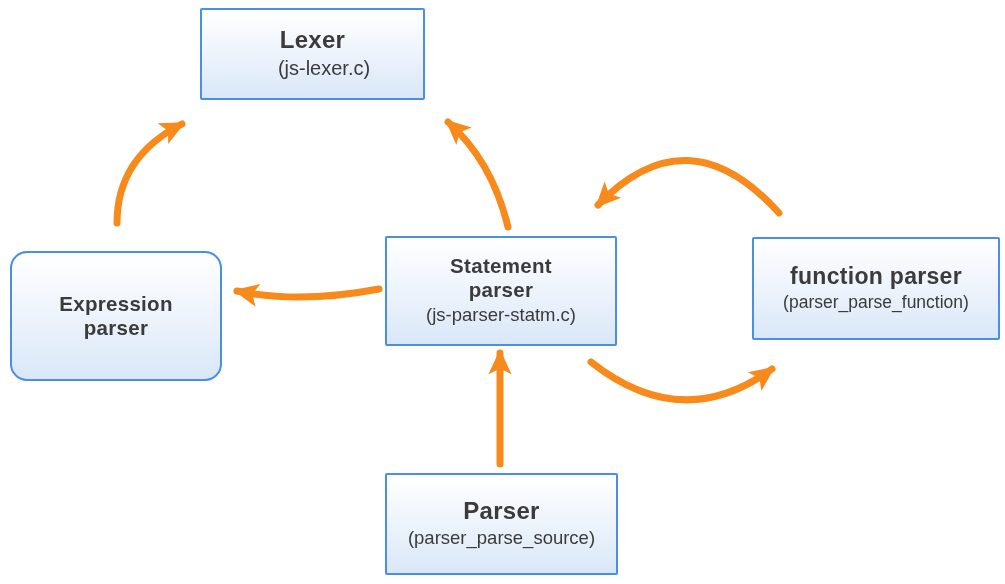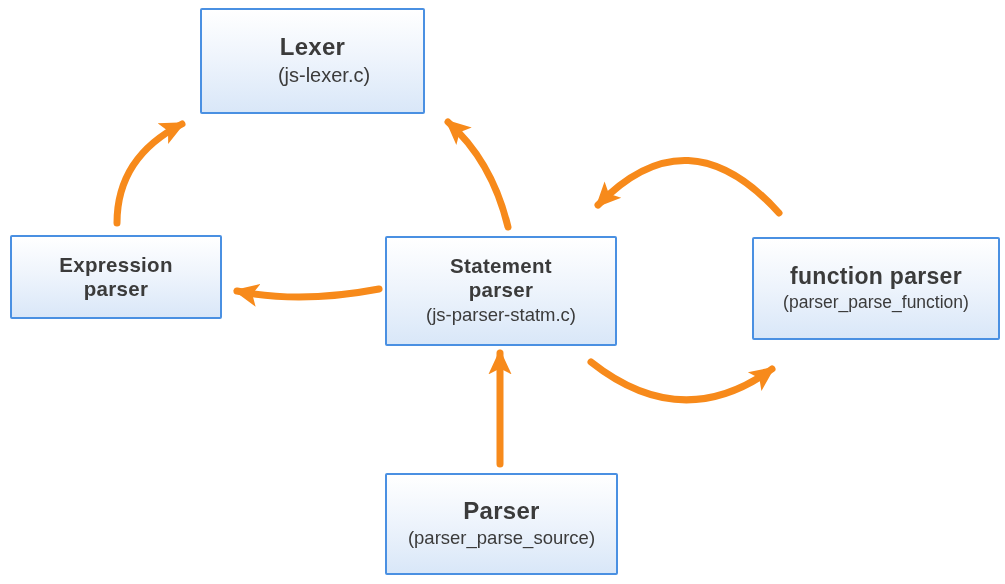--- a/index.html
+++ b/index.html
@@ -67,26 +67,26 @@
       </marker>
     </defs>
     <path class="edge" marker-end="url(#arrowhead)" d="M 117 223 Q 117 157 182 124" stroke="#f78a1b"></path>
     <path class="edge" marker-end="url(#arrowhead)" d="M 508 227 Q 492 161 448 122" stroke="#f78a1b"></path>
     <path class="edge" marker-end="url(#arrowhead)" d="M 379 289 Q 300 304 237 291" stroke="#f78a1b"></path>
     <path class="edge" marker-end="url(#arrowhead)" d="M 500 464 L 500 353" stroke="#f78a1b"></path>
     <path class="edge" marker-end="url(#arrowhead)" d="M 591 362 Q 682 434 772 369" stroke="#f78a1b"></path>
     <path class="edge" marker-end="url(#arrowhead)" d="M 779 213 Q 688 112 598 205" stroke="#f78a1b"></path>
   </svg>
 
-  <div class="node" style="left: 200px; top: 8px; width: 225px; height: 106px; border-color: rgb(74, 144, 226); color: rgb(59, 59, 59); background: linear-gradient(rgb(255, 255, 255) 0%, rgb(238, 244, 252) 48%, rgb(217, 231, 248) 100%); align-items: center;">
+  <div class="node" style="left: 200px; top: 8px; width: 225px; height: 92px; border-color: rgb(74, 144, 226); color: rgb(59, 59, 59); background: linear-gradient(rgb(255, 255, 255) 0%, rgb(238, 244, 252) 48%, rgb(217, 231, 248) 100%); align-items: center;">
     <div class="title t-lg">Lexer</div>
     <div class="subtitle s-lg">(js-lexer.c)</div>
   </div>
 
-  <div class="node" style="left: 10px; top: 235px; width: 212px; height: 84px; border-color: rgb(74, 144, 226); color: rgb(59, 59, 59); background: linear-gradient(rgb(255, 255, 255) 0%, rgb(238, 244, 252) 48%, rgb(217, 231, 248) 100%);">
+  <div class="node" style="left: 10px; top: 251px; width: 212px; height: 130px; border-color: rgb(74, 144, 226); color: rgb(59, 59, 59); background: linear-gradient(rgb(255, 255, 255) 0%, rgb(238, 244, 252) 48%, rgb(217, 231, 248) 100%); border-radius: 17px;">
     <div class="title t-md">Expression
 parser</div>
   </div>
 
   <div class="node" style="left: 385px; top: 236px; width: 232px; height: 110px; border-color: rgb(74, 144, 226); color: rgb(59, 59, 59); background: linear-gradient(rgb(255, 255, 255) 0%, rgb(238, 244, 252) 48%, rgb(217, 231, 248) 100%);">
     <div class="title t-md">Statement
 parser</div>
     <div class="subtitle s-md">(js-parser-statm.c)</div>
   </div>
 

